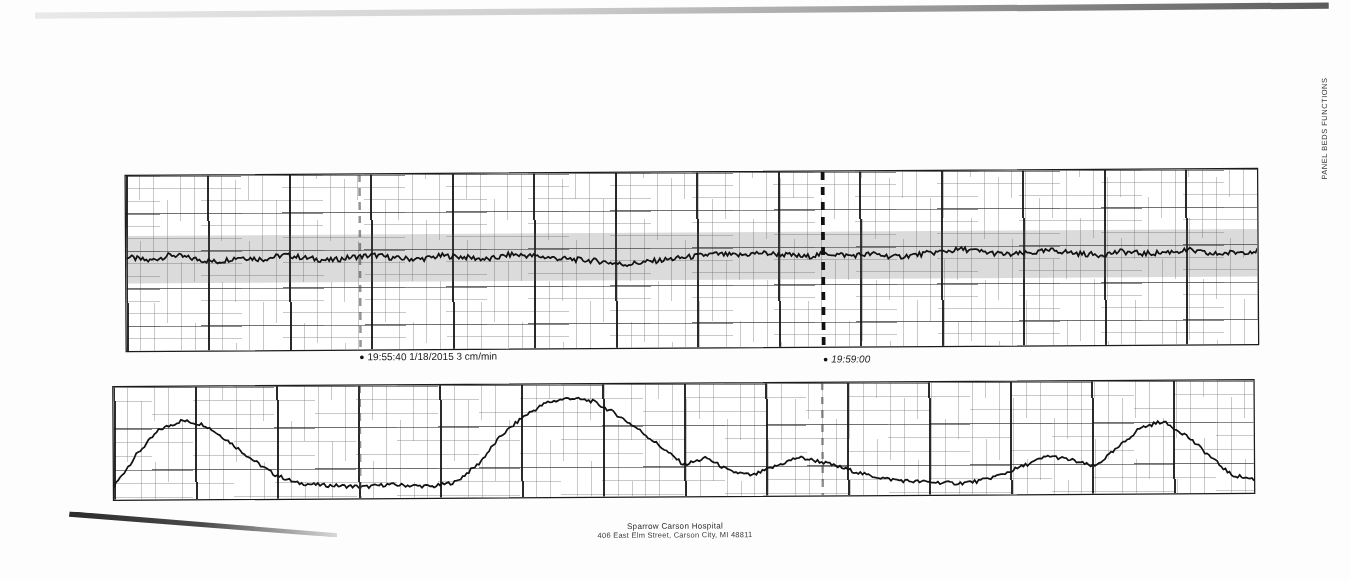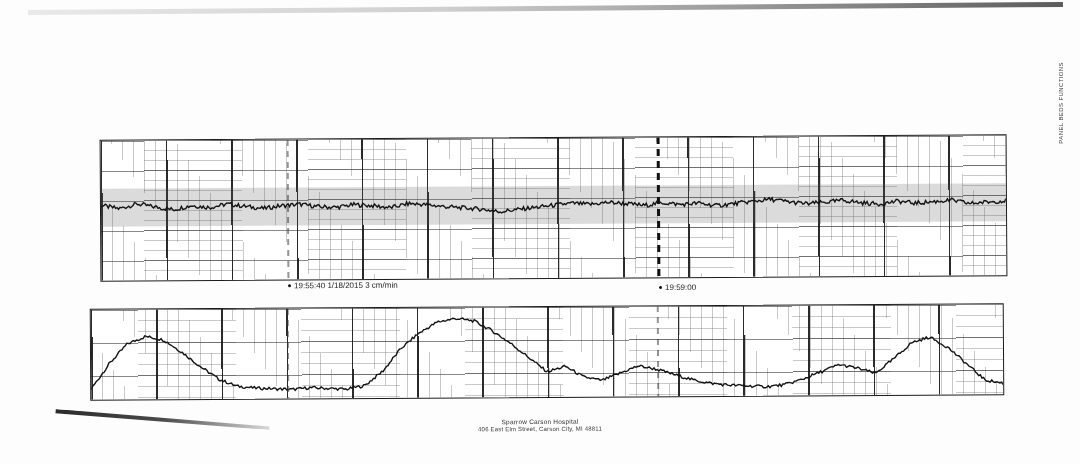--- a/index.html
+++ b/index.html
@@ -134,21 +134,21 @@
   }
 
   .annot {
     position: absolute;
     font-size: 8px;
     color: #1a1a1a;
     white-space: nowrap;
     transform: rotate(-0.35deg);
   }
   #annot-1 { left: 288px; top: 281px; }
-  #annot-2 { left: 659px; top: 283px; }
+  #annot-2 { left: 659px; top: 283px; font-style: italic; }
   .annot .dot {
     display: inline-block;
     width: 3px; height: 3px;
     background: #111;
     border-radius: 50%;
     vertical-align: middle;
     margin-right: 3px;
   }
 
   

